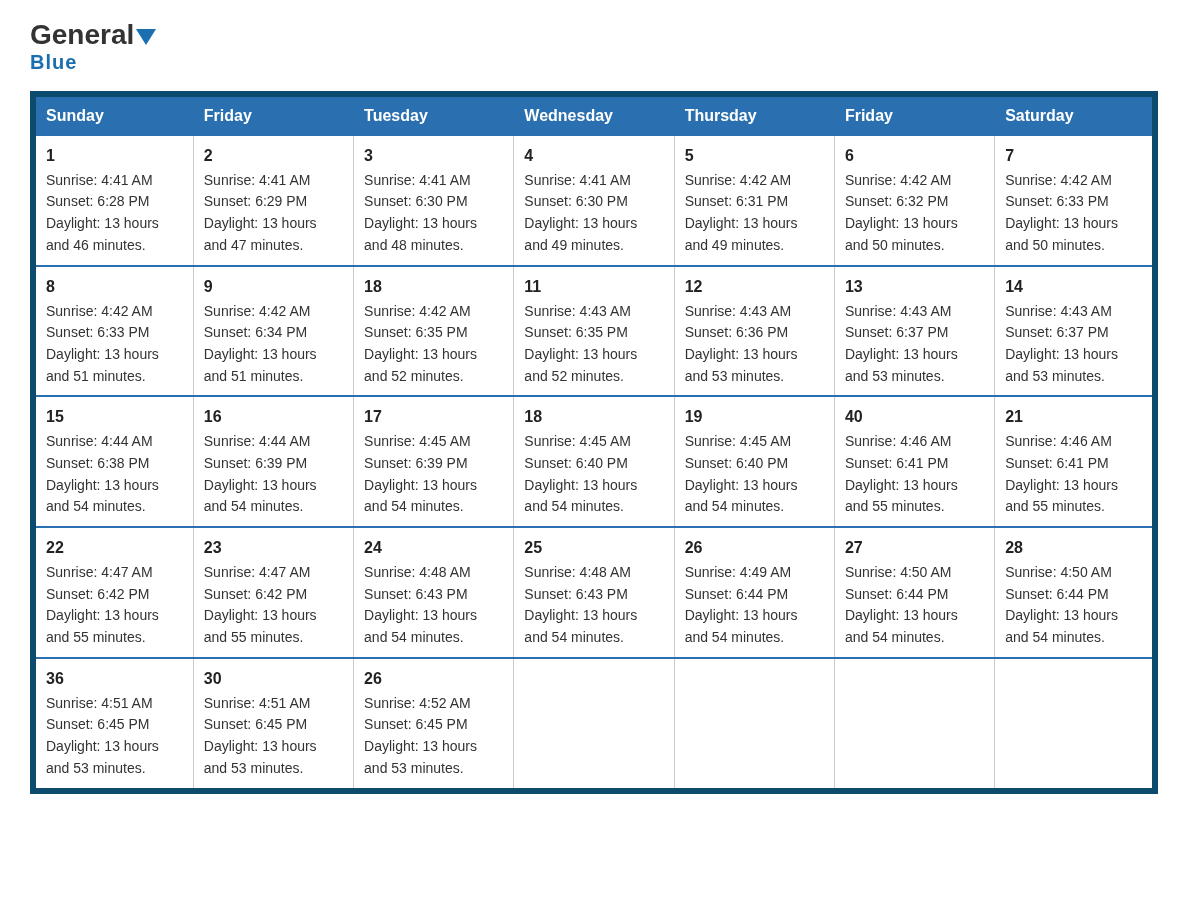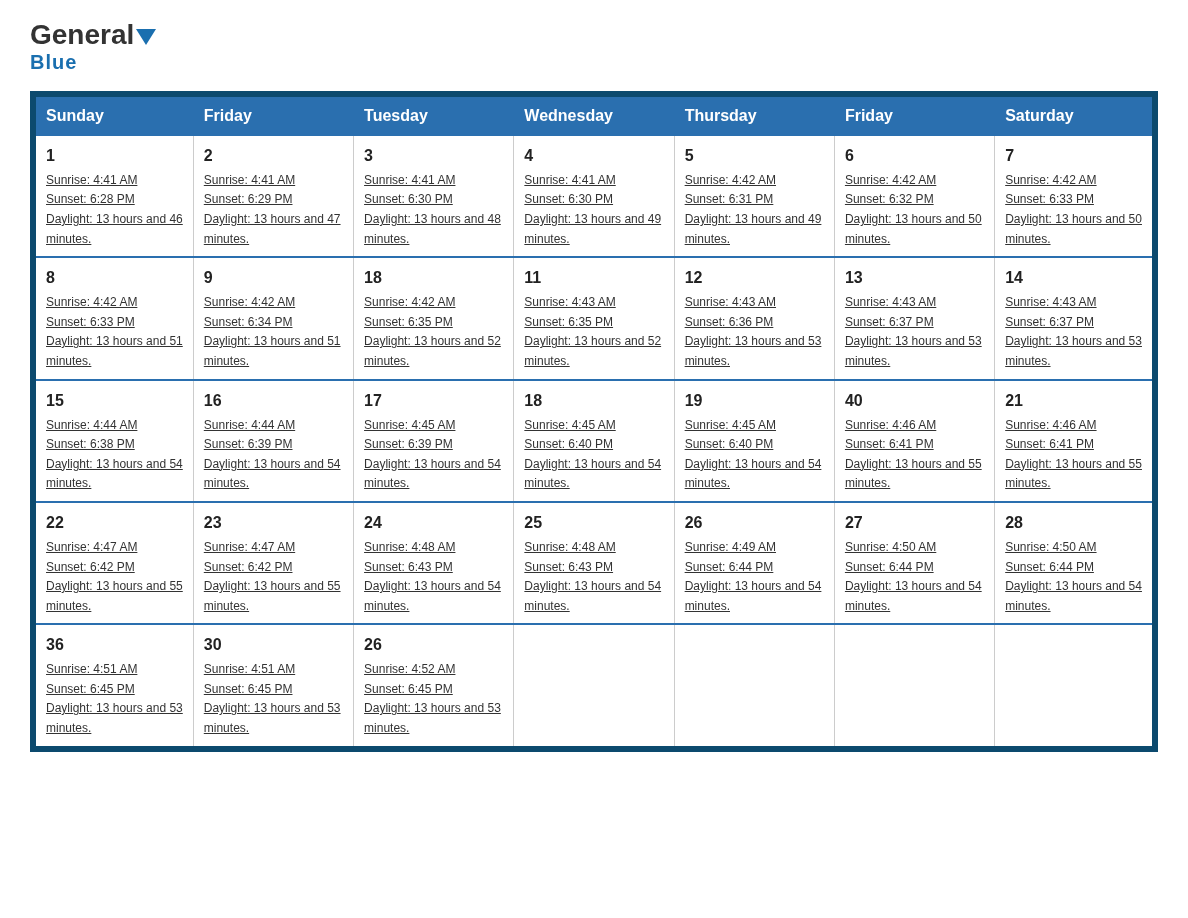--- a/index.html
+++ b/index.html
@@ -83,24 +83,23 @@
       line-height: 1.5;
     }
     .day-number {
       font-size: 16px;
       font-weight: bold;
       color: #222;
       display: block;
       margin-bottom: 2px;
     }
     .day-info {
-      font-size: 12px;
+      font-size: 14px;
       color: #333;
       line-height: 1.55;
-      text-decoration: underline;
     }
     .empty-cell {
       background: #fff;
     }
     .week-row td {
       border-bottom: 2px solid #2a6faf;
     }
   </style>
 </head>
 <body>

